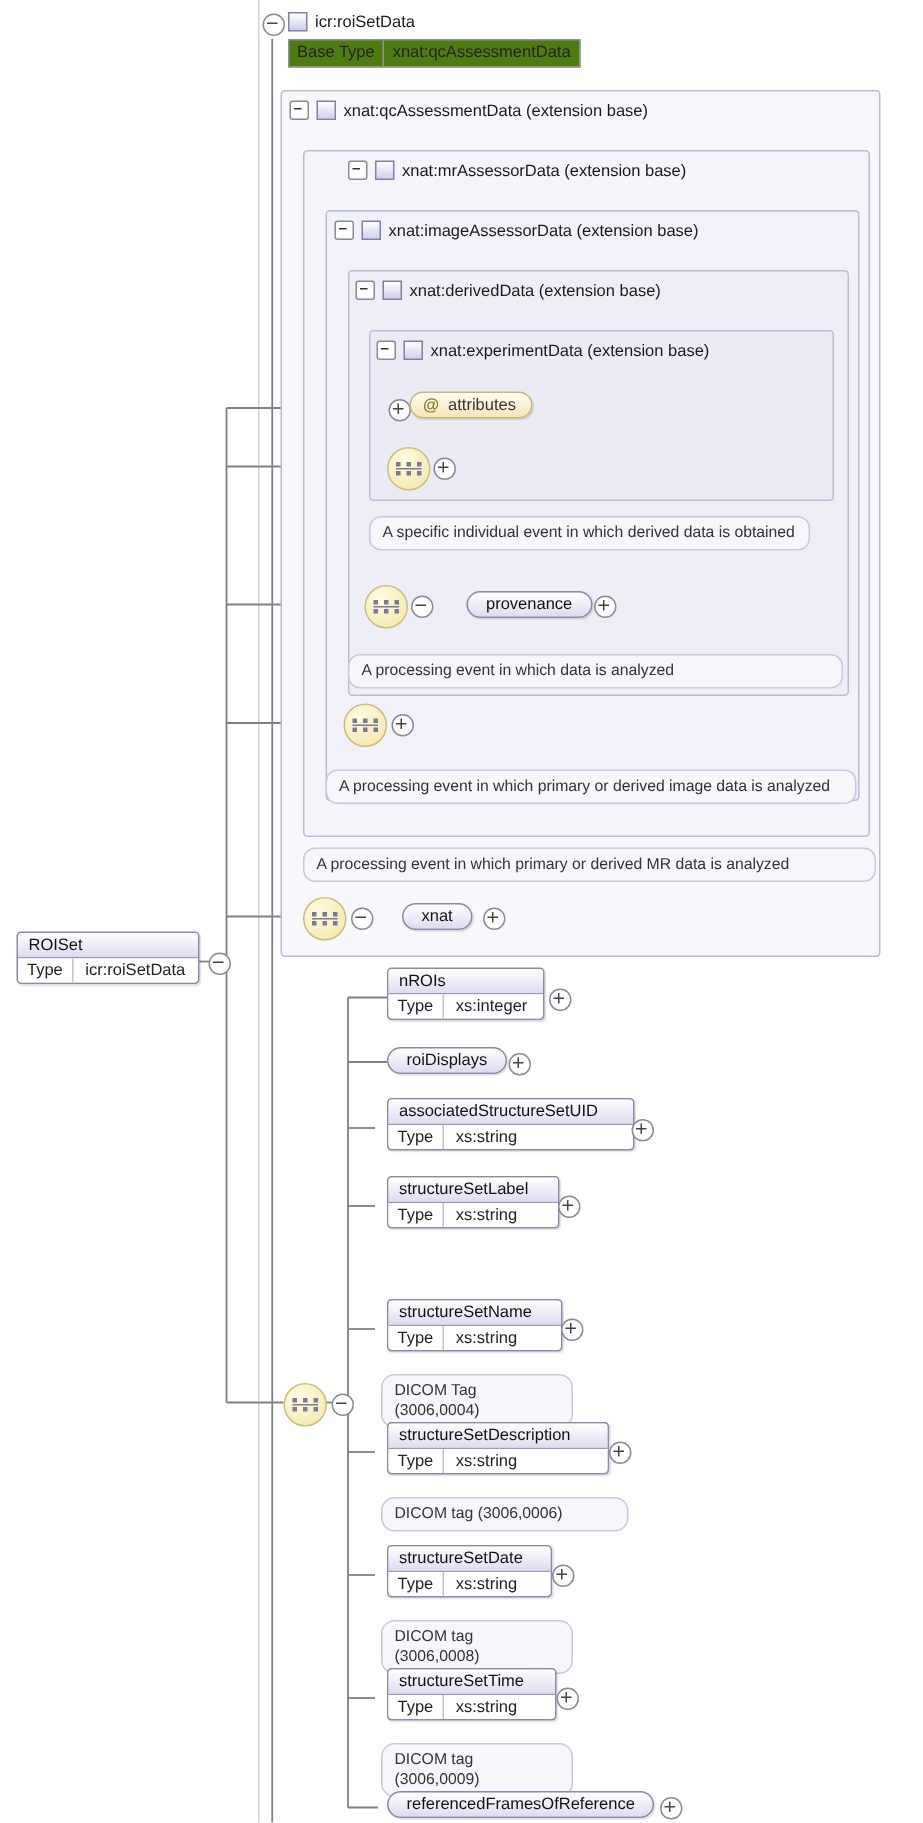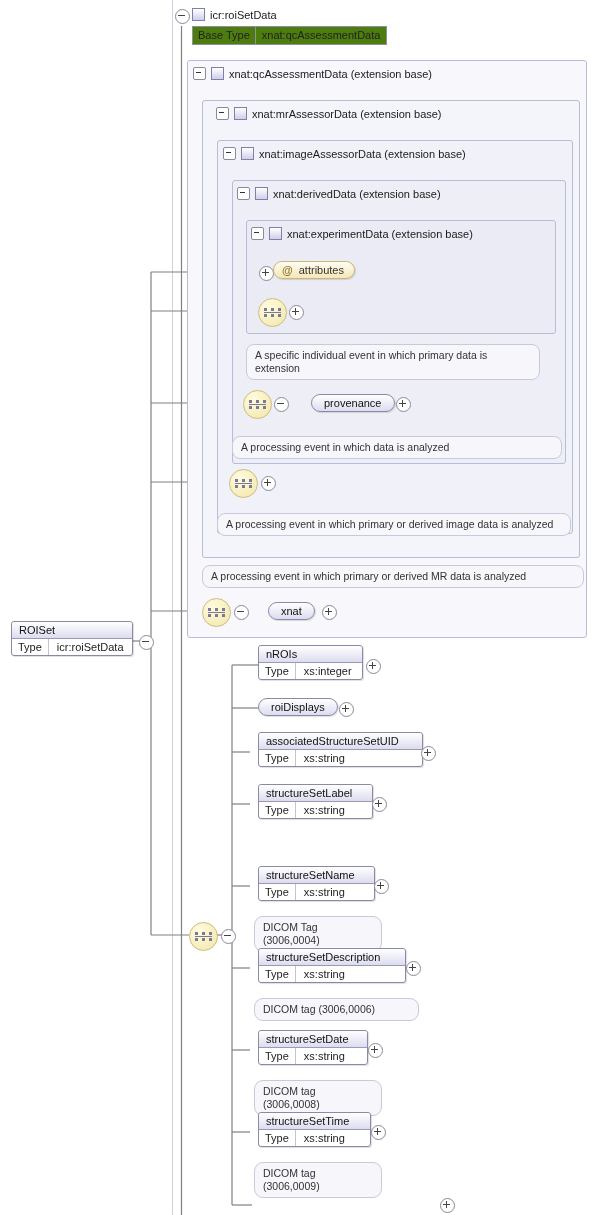--- a/index.html
+++ b/index.html
@@ -128,21 +128,21 @@
   <div class="panel p2" style="left:202px; top:100px; width:376px; height:456px;"></div>
   <div class="panel p3" style="left:217px; top:140px; width:354px; height:392px;"></div>
   <div class="panel p4" style="left:232px; top:180px; width:332px; height:282px;"></div>
   <div class="panel p5" style="left:246px; top:220px; width:308px; height:112px;"></div>
 
   <div class="hdr" style="left:193px; top:67px;">
     <span class="minus"></span>
     <span class="sqicon"></span>
     <span>xnat:qcAssessmentData (extension base)</span>
   </div>
-  <div class="hdr" style="left:216px; top:107px;">
+  <div class="hdr" style="left:204px; top:107px;padding-left:28px;">
     <span class="minus"></span>
     <span class="sqicon"></span>
     <span>xnat:mrAssessorData (extension base)</span>
   </div>
   <div class="hdr" style="left:223px; top:147px;">
     <span class="minus"></span>
     <span class="sqicon"></span>
     <span>xnat:imageAssessorData (extension base)</span>
   </div>
   <div class="hdr" style="left:237px; top:187px;">
@@ -160,21 +160,21 @@
   <div class="ebox attr" style="left:273px; top:261px;">
     <div class="nm">
       <span class="atsym">@</span>
       <span>attributes</span>
     </div>
   </div>
 
   <div class="seq" style="left:258px; top:298px;"></div>
   <div class="circ plus" style="left:289px; top:305px;"></div>
 
-  <div class="doc" style="left:246px; top:344px; width:276px;">A specific individual event in which primary data is extension</div>
+  <div class="doc" style="left:246px; top:344px; width:276px;">A specific individual event in which derived data is obtained</div>
 
   <div class="seq" style="left:243px; top:390px;"></div>
   <div class="circ" style="left:274px; top:397px;"></div>
   <div class="ebox round" style="left:311px; top:394px;">
     <div class="nm">provenance</div>
   </div>
   <div class="circ plus" style="left:396px; top:397px;"></div>
 
   <div class="doc" style="left:232px; top:436px; width:312px;">A processing event in which data is analyzed</div>
 
@@ -269,15 +269,18 @@
   <div class="ebox typed" style="left:258px; top:1112px; width:111px;">
     <div class="nm">structureSetTime</div>
     <div class="trow">
       <span class="tl">Type</span>
       <span class="tv">xs:string</span>
     </div>
   </div>
   <div class="circ plus" style="left:371px; top:1125px;"></div>
   <div class="doc plain" style="left:254px; top:1162px; width:110px;">DICOM tag (3006,0009)</div>
 
+  <div class="ebox round" style="left:258px; top:1194px;">
+    <div class="nm">referencedFramesOfReference</div>
+  </div>
   <div class="circ plus" style="left:440px; top:1198px;"></div>
 
 </div>
 
 </body></html>

